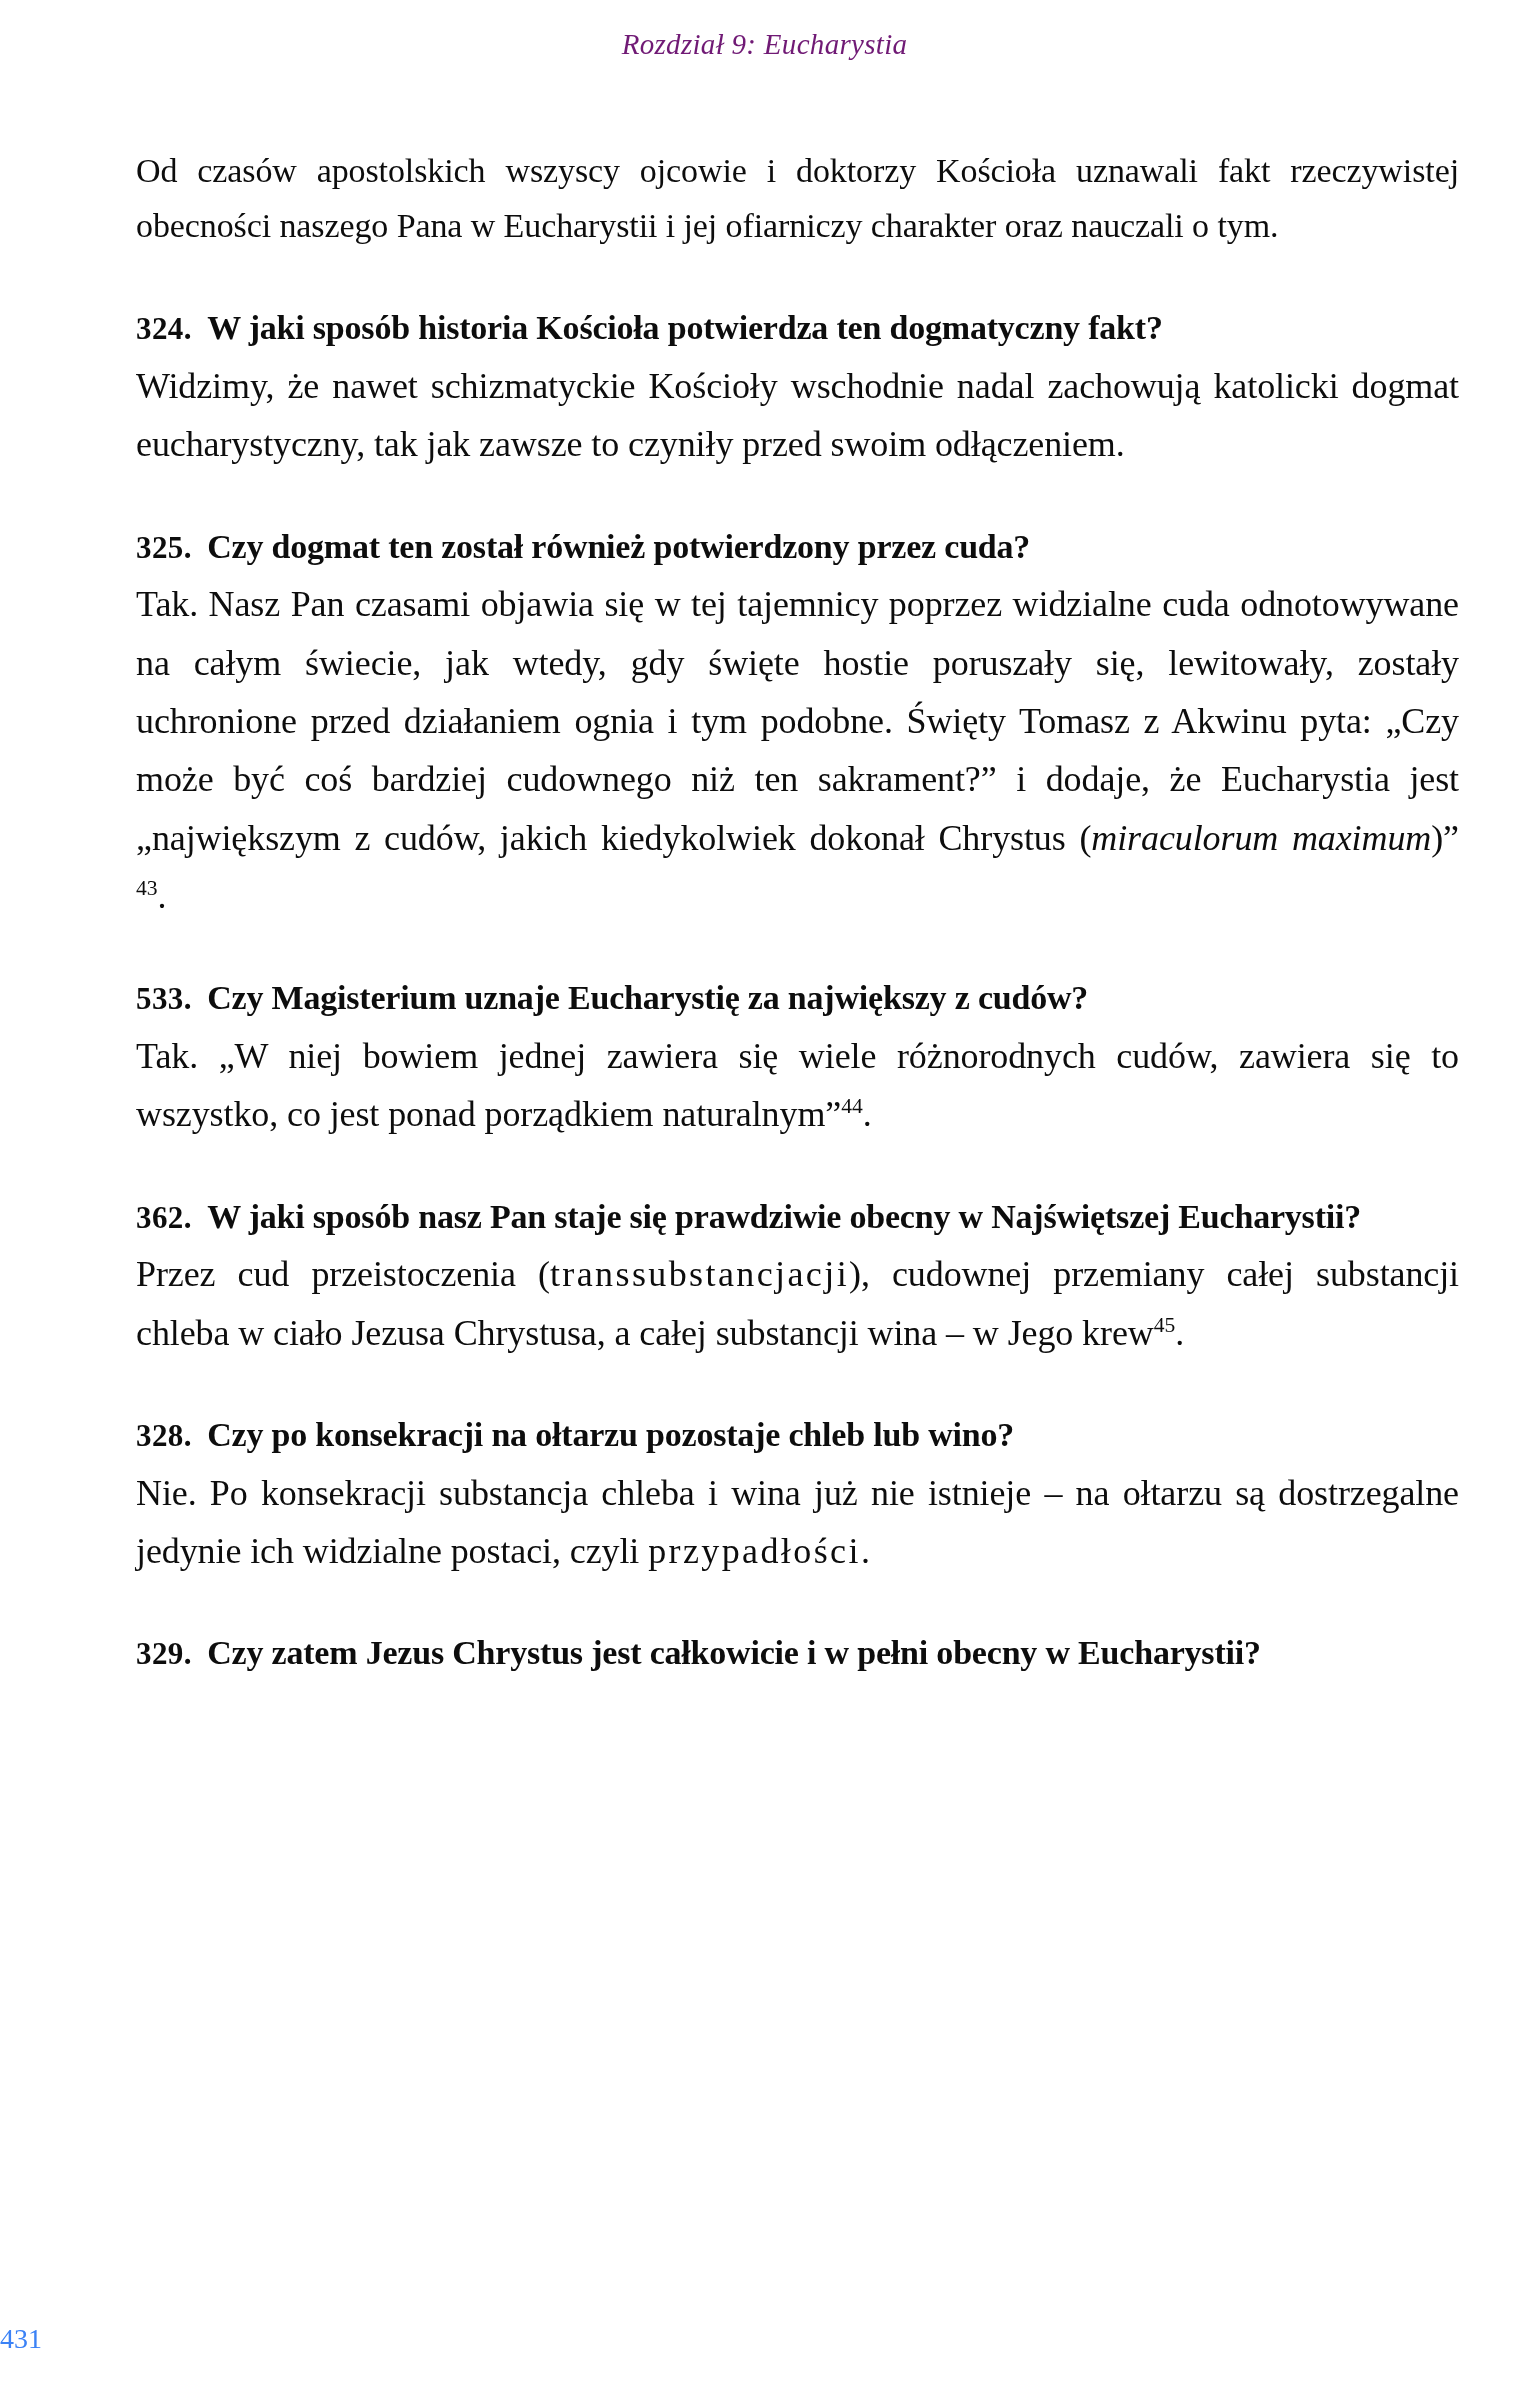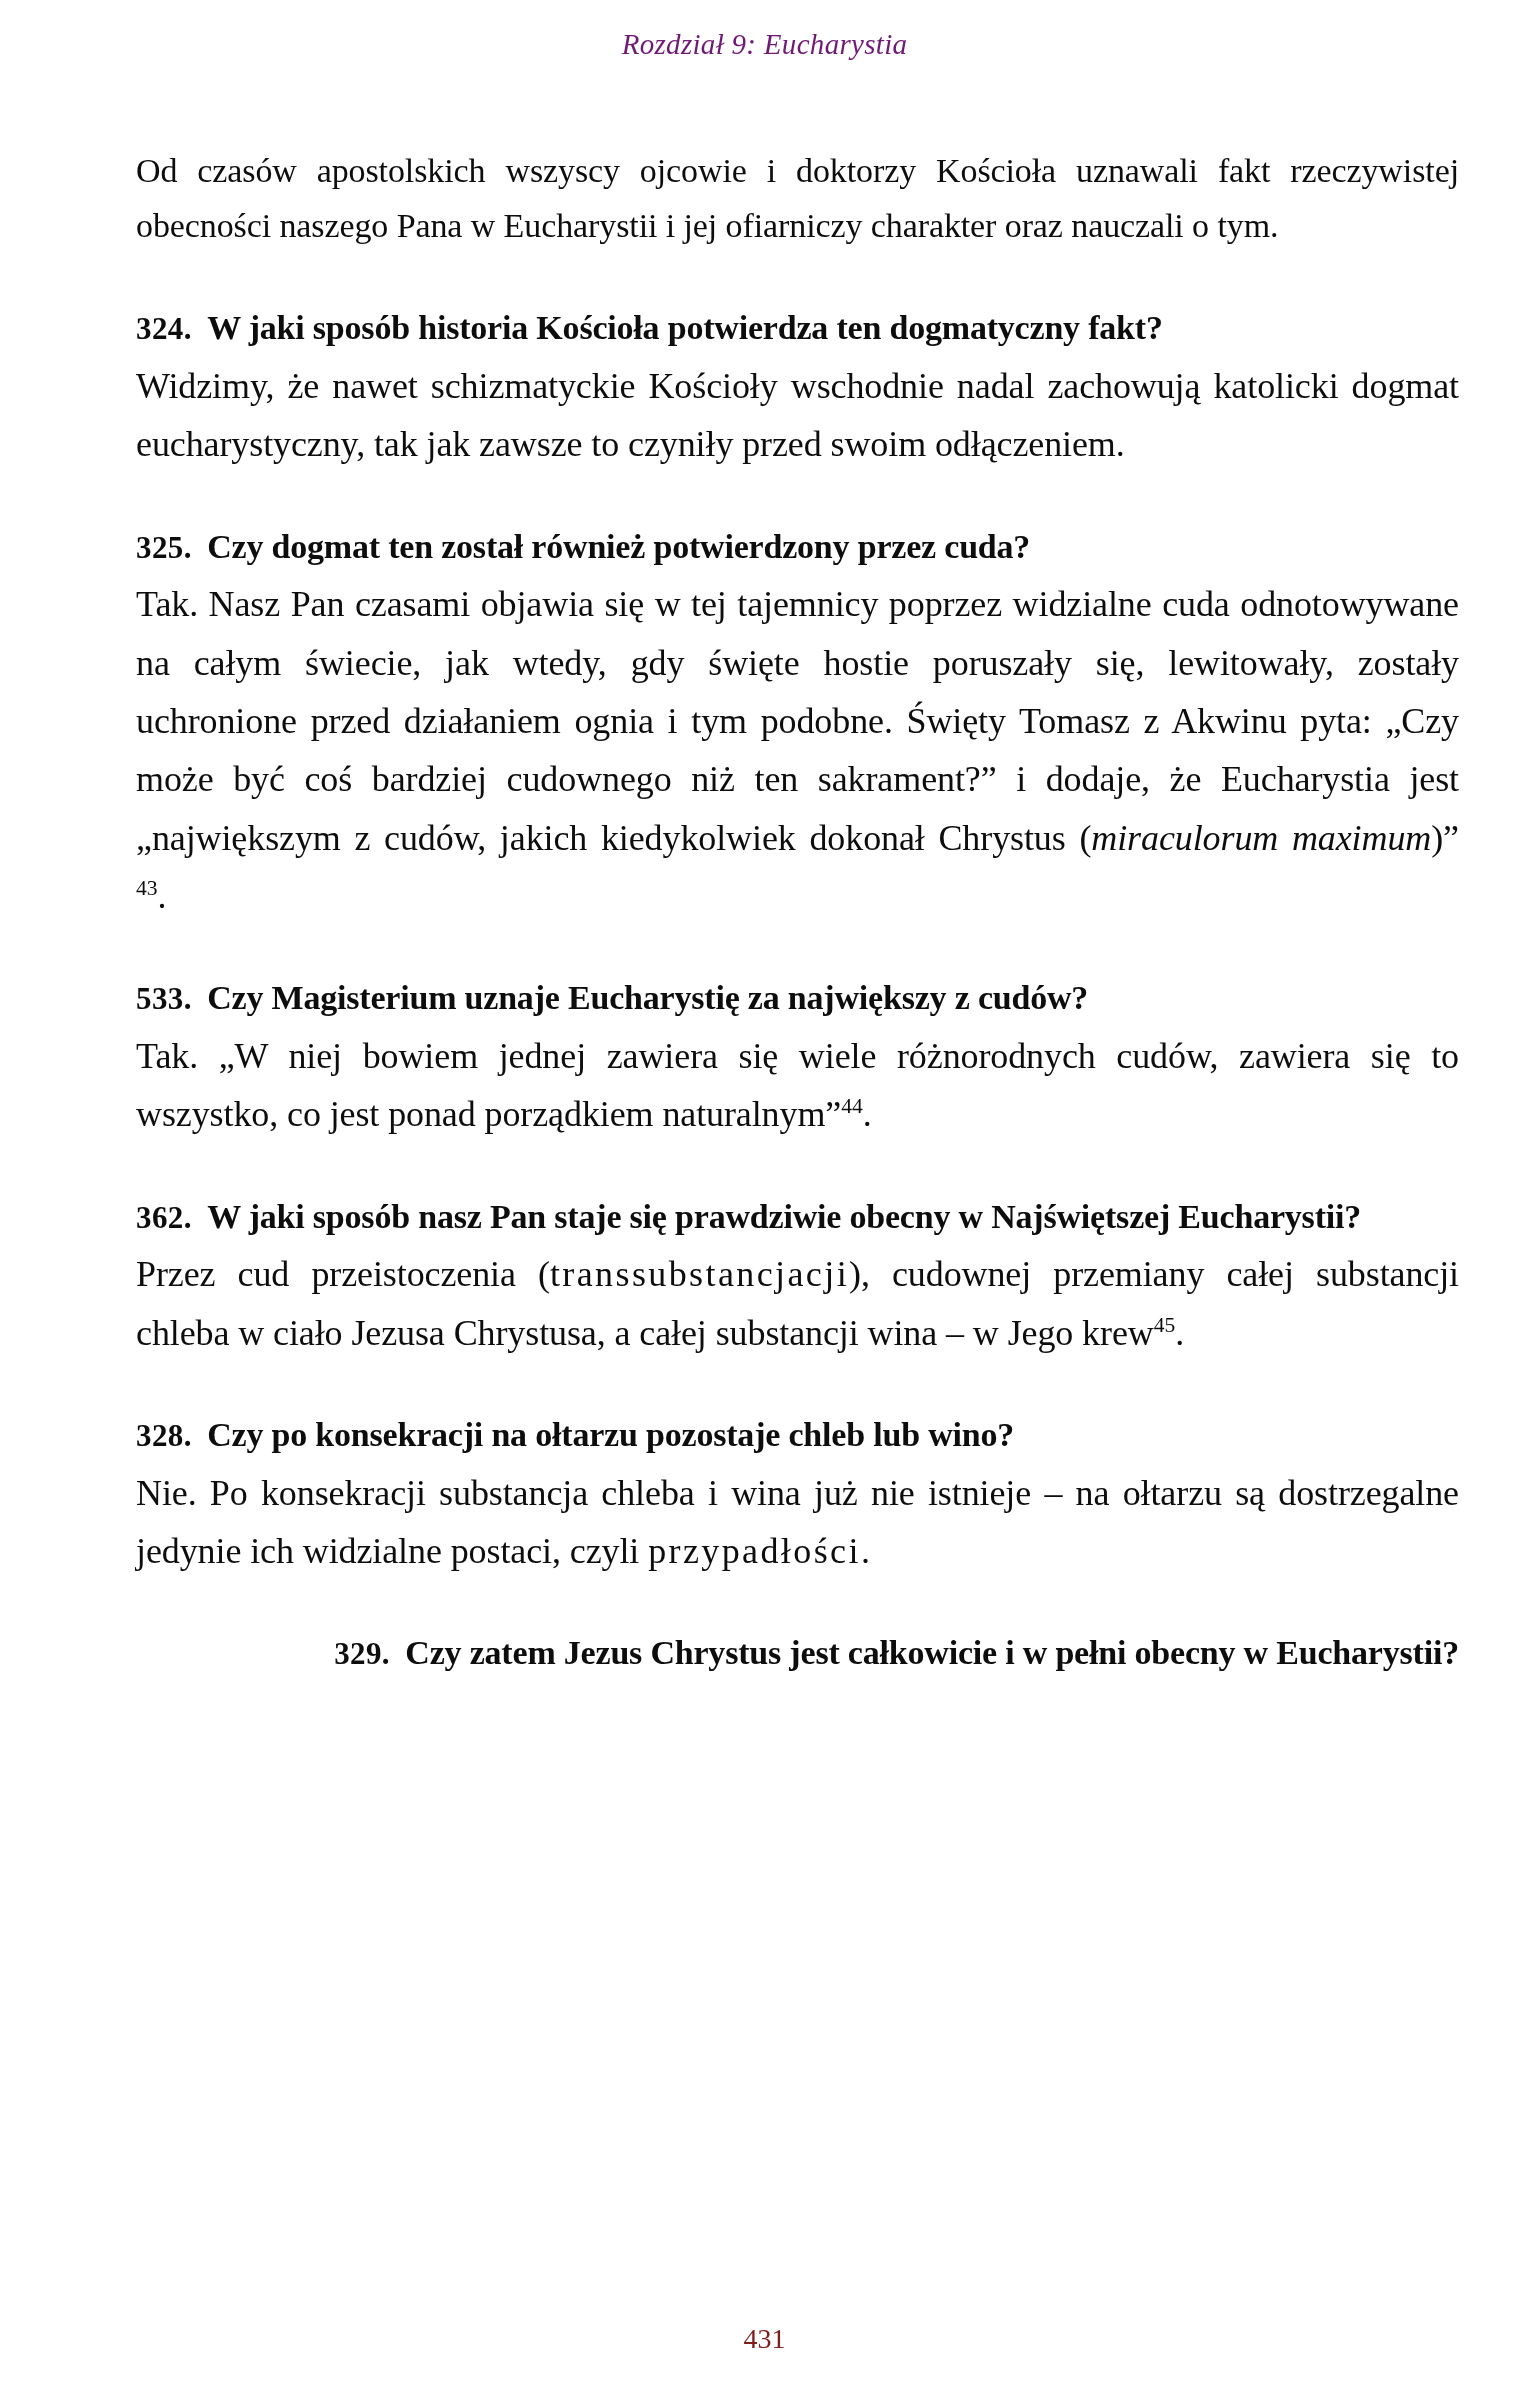--- a/index.html
+++ b/index.html
@@ -81,46 +81,45 @@
   .qa-answer {
     font-size: 36px;
     line-height: 1.62;
     text-align: justify;
     text-justify: inter-word;
     margin: 0;
     letter-spacing: -0.1px;
   }
 
   
-  .qa.no-answer { margin-bottom: 0; text-align: right; }
+  .qa.no-answer { margin-bottom: 0; }
 
   i.latin { font-style: italic; }
 
   .spaced {
     letter-spacing: 2.4px;
   }
 
   sup.fn {
     font-size: 0.60em;
     vertical-align: super;
     line-height: 0;
     letter-spacing: 0;
   }
 
   
   .folio {
     position: absolute;
     bottom: 46px;
     left: 0;
     right: 0;
-    text-align: center;
     font-size: 28px;
     font-variant-numeric: oldstyle-nums;
     font-feature-settings: "onum" 1;
-    color: #7f1d1d;
+    color: #3b82f6;
   }
 </style>
 </head>
 <body>
 
 <div class="page">
 
   <div class="running-head">Rozdział 9: Eucharystia</div>
 
   <div class="content">

